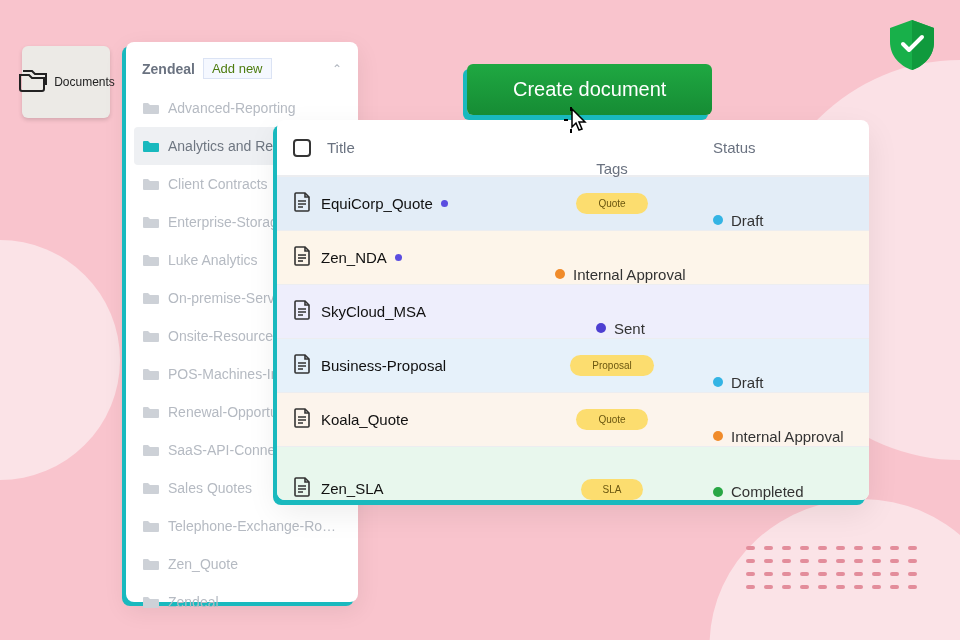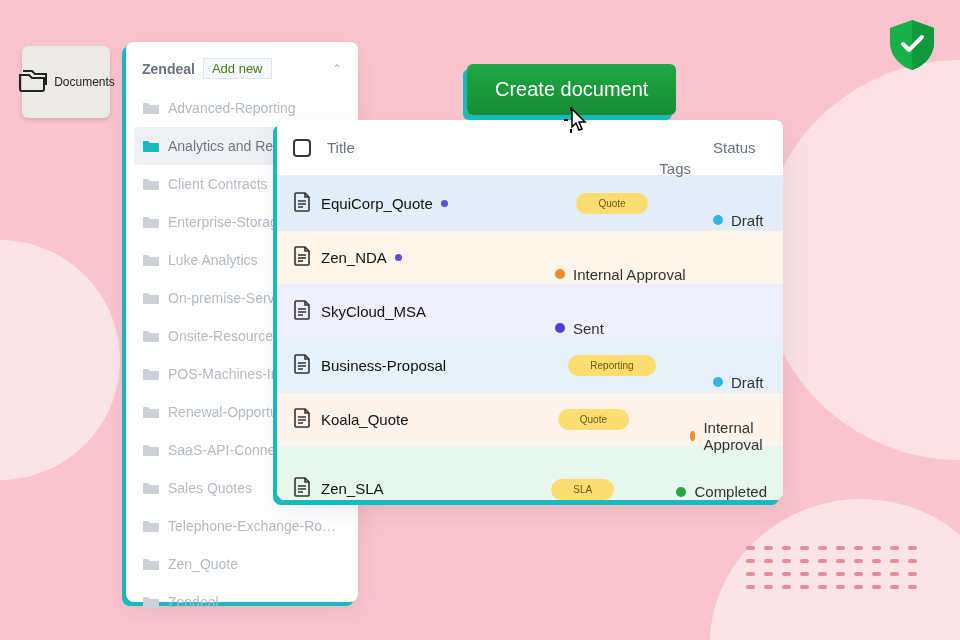--- a/index.html
+++ b/index.html
@@ -85,58 +85,58 @@
   .folder-item .ficon { flex-shrink: 0; }
   .folder-item .flabel { overflow: hidden; text-overflow: ellipsis; }
   .folder-item.active { background: #eef0f3; color: #6e7681; }
   .folder-item.active .ficon path { fill: #19b9be; }
   
   .create-btn {
     position: absolute;
     left: 467px; top: 64px;
     background: linear-gradient(#1fa842, #168c34);
     color: #fff; font-size: 20px; font-weight: 500;
-    padding: 14px 28px; border: none; border-radius: 6px;
+    padding: 14px 46px; border: none; border-radius: 6px;
     box-shadow: -4px 5px 0 #19b9be;
     cursor: pointer;
     z-index: 5;
   }
   .cursor { position: absolute; left: 564px; top: 107px; z-index: 6; }
   
   .table-panel {
     position: absolute;
     left: 277px; top: 120px;
-    width: 506px;
+    width: 592px;
     background: #fff;
     border-radius: 8px;
     box-shadow: -4px 5px 0 #19b9be, 0 12px 32px rgba(0,0,0,.08);
     overflow: hidden;
   }
   .thead {
     display: flex; align-items: center;
     height: 56px;
     padding: 0 16px;
     border-bottom: 1px solid #ecedf0;
   }
   .col-check { width: 34px; display: flex; align-items: center; }
   .col-title { width: 206px; font-size: 15px; color: #6a7280; }
-  .col-tags  { width: 158px; font-size: 15px; color: #6a7280; text-align: right; margin-top: 42px; }
+  .col-tags  { width: 158px; font-size: 15px; color: #6a7280; text-align: center; margin-top: 42px; }
   .col-status{ flex: 1; font-size: 15px; color: #6a7280; padding-left: 22px; }
   .chk {
     width: 18px; height: 18px; border: 2px solid #353535; border-radius: 4px;
     background: #fff;
   }
   .tbody .row {
     display: flex; align-items: center;
     height: 54px; padding: 0 16px;
     border-top: 1px solid #ecedf0;
   }
   .tbody .row:nth-child(1){ background:#e3edf7; }
   .tbody .row:nth-child(2){ background:#fdf5ea; }
-  .tbody .row:nth-child(3){ background:#eeeefc; }
+  .tbody .row:nth-child(3){ background:#eeeefc;gap:41px; }
   .tbody .row:nth-child(4){ background:#e6f1fa; }
   .tbody .row:nth-child(5){ background:#fcf4ec; }
   .tbody .row:nth-child(6){ background:#e8f7ed;align-items:flex-end; }
   .cell-title {
     width: 240px; display: flex; align-items: center; gap: 10px;
     font-size: 15px; color: #111; font-weight: 500;
   }
   .marker { width: 7px; height: 7px; border-radius: 50%; background: #5b4de0; margin-left: -2px; }
   .cell-tags { width: 158px; display: flex; justify-content: center; }
   .tag-pill {
@@ -397,21 +397,21 @@
               <path d="M3 1 H12 L16 5 V18 A1 1 0 0 1 15 19 H3 A1 1 0 0 1 2 18 V2 A1 1 0 0 1 3 1 Z" fill="none" stroke="#333" stroke-width="1.6"></path>
               <path d="M12 1 V5 H16" fill="none" stroke="#333" stroke-width="1.6"></path>
               <line x1="5" y1="9" x2="13" y2="9" stroke="#333" stroke-width="1.6"></line>
               <line x1="5" y1="12" x2="13" y2="12" stroke="#333" stroke-width="1.6"></line>
               <line x1="5" y1="15" x2="10" y2="15" stroke="#333" stroke-width="1.6"></line>
             </svg></span>
       <span>Business-Proposal</span>
 
     </div>
     <div class="cell-tags">
-          <span class="tag-pill">Reporting</span>
+          <span class="tag-pill">Proposal</span>
         </div>
     <div class="cell-status">
       <span class="sdot" style="background:#34b4e4"></span>
       <span>Draft</span>
     </div>
       </div>
       <div class="row">
     <div class="cell-title">
       <span><svg class="docicon" width="18" height="20" viewBox="0 0 18 20">
               <path d="M3 1 H12 L16 5 V18 A1 1 0 0 1 15 19 H3 A1 1 0 0 1 2 18 V2 A1 1 0 0 1 3 1 Z" fill="none" stroke="#333" stroke-width="1.6"></path>

